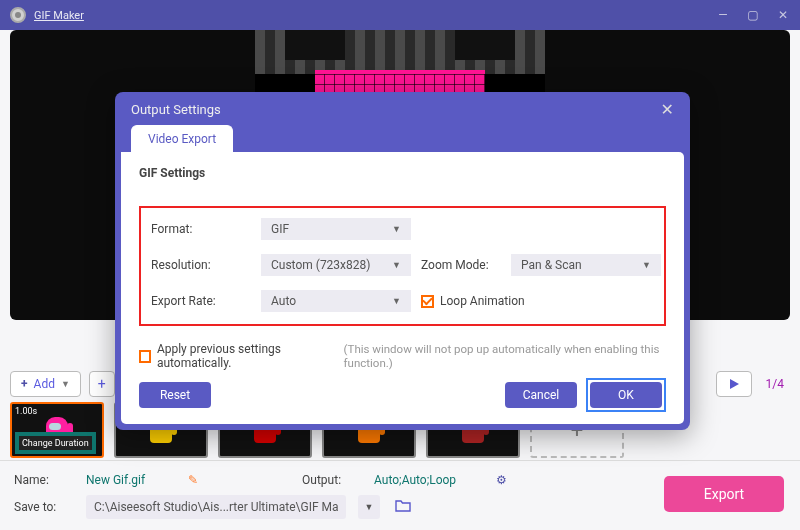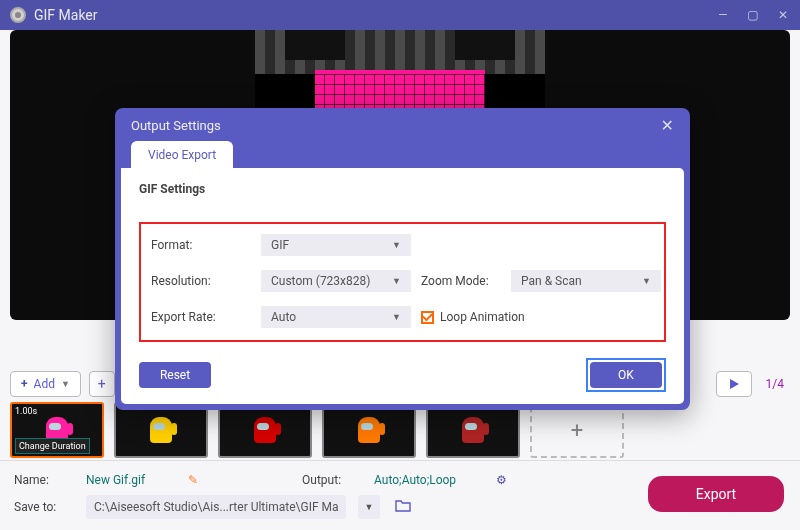--- a/index.html
+++ b/index.html
@@ -2,21 +2,21 @@
 <html><head>
 <meta charset="utf-8">
 <style>
 * { box-sizing: border-box; margin: 0; padding: 0; font-family: -apple-system, "Segoe UI", Roboto, Arial, sans-serif; }
 body { background: #fff; width: 800px; height: 530px; overflow: hidden; position: relative; }
 
 
 .titlebar { height: 30px; background: #4f50a8; display: flex; align-items: center; padding: 0 10px; color: #e8e8f3; }
 .titlebar .logo-icon { width: 16px; height: 16px; border: 2px solid #aaa; border-radius: 50%; display: flex; align-items: center; justify-content: center; margin-right: 8px; background: #d0d0d0; }
 .titlebar .logo-icon::after { content: ""; width: 6px; height: 6px; border-radius: 50%; background: #888; }
-.titlebar .title { font-size: 14px; flex: 1; }
+.titlebar .title { font-size: 11px; flex: 1; text-decoration: underline; }
 .titlebar .win-controls { display: flex; gap: 16px; }
 .titlebar .wc { width: 14px; height: 14px; color: #c8c8e0; cursor: pointer; display:flex; align-items:center; justify-content:center; font-size:12px;}
 
 
 .main { position: absolute; top: 30px; left: 0; right: 0; bottom: 0; background: #f6f6f8; }
 .preview { position: absolute; top: 0; left: 10px; right: 10px; height: 290px; background: #0c0c0c; border-radius: 6px; overflow:hidden; }
 .preview .pixelart { position:absolute; left:50%; top:-10px; transform:translateX(-50%); width:290px; height:270px; background:
   
   linear-gradient(#000,#000),
   repeating-linear-gradient(90deg,#333 0 10px,#000 10px 20px);
@@ -29,38 +29,38 @@
 .add-btn .chev{font-size:9px;color:#777;}
 .sq-btn{ width:26px; height:26px; border:1px solid #bbb; border-radius:4px; background:#fff; color:#5b5be0; font-size:14px; display:flex;align-items:center;justify-content:center;cursor:pointer;}
 .play-btn{ margin-left:auto; width:36px; height:26px; border:1px solid #bbb; border-radius:4px; background:#fff; color:#5b5be0; display:flex;align-items:center;justify-content:center;cursor:pointer;}
 .counter{ font-size:12px; color:#a21caf; padding:0 6px; }
 
 
 .thumbs{ position:absolute; top:372px; left:10px; right:10px; height:62px; display:flex; gap:10px;}
 .thumb{ width:94px; height:56px; border:2px solid #ff6a00; border-radius:3px; background:#111; position:relative; }
 .thumb.alt{ border-color:#888; }
 .thumb .dur{ position:absolute; top:2px; left:3px; color:#fff; font-size:9px;}
-.thumb .cd-btn{ position:absolute; bottom:2px; left:3px; right:auto; background:#222; color:#fff; font-size:9px; padding:2px 3px; border:1px solid #0f766e;}
+.thumb .cd-btn{ position:absolute; bottom:2px; left:3px; right:auto; background:#222; color:#fff; font-size:9px; padding:2px 3px; border:4px solid #0f766e;}
 .thumb .sprite{position:absolute; left:50%; top:50%; transform:translate(-50%,-50%); width:28px;height:28px;}
 .add-slot{ width:94px; height:56px; border:2px dashed #bbb; border-radius:3px; display:flex; align-items:center; justify-content:center; color:#888; font-size:22px; }
 
 
 .bottom{ position:absolute; bottom:0; left:0; right:0; height:70px; border-top:1px solid #ddd; display:flex; flex-direction:column; justify-content:center; gap:8px; padding:6px 14px; font-size:12px; color:#444;}
 .bottom .row{display:flex; align-items:center; gap:12px;}
 .bottom .lbl{width:60px;}
 .bottom input.txt{ border:none; background:transparent; font-size:12px; color:#0f766e; }
 .bottom .edit-icon{color:#ff7a2a;cursor:pointer;}
 .bottom .gear-icon{color:#4f50a8;cursor:pointer;}
 .saveto-field{background:#eceaf2;border:none;border-radius:3px;padding:4px 8px;font-size:12px;color:#555;width:260px;height:24px;}
 .drop-btn{width:22px;height:24px;background:#eceaf2;border:none;border-radius:3px;font-size:9px;color:#555;cursor:pointer;}
 .folder-btn{width:22px;height:22px;color:#4f50a8;background:none;border:none;cursor:pointer;font-size:14px;}
-.export-btn{ margin-left:auto; width:136px; height:36px; background:#be185d; color:#fff; border:none; border-radius:14px; font-size:14px; cursor:pointer; position:absolute; right:16px; bottom:18px;}
-
-
-.modal{ position:absolute; left:115px; top:108px; width:575px; border-radius:8px; background:#5a5ac3; box-shadow:0 6px 28px rgba(0,0,0,.35);}
+.export-btn{ margin-left:auto; width:120px; height:36px; background:#ec4899; color:#fff; border:none; border-radius:5px; font-size:14px; cursor:pointer; position:absolute; right:16px; bottom:18px;}
+
+
+.modal{ position:absolute; left:115px; top:92px; width:575px; border-radius:8px; background:#5a5ac3; box-shadow:0 6px 28px rgba(0,0,0,.35);}
 .modal-header{display:flex;align-items:center;justify-content:space-between;padding:8px 16px 6px;color:#eee;font-size:13px;}
 .modal-header .close{cursor:pointer;color:#ddd;font-size:16px;}
 .tabbar{display:flex;align-items:flex-end;padding:0 16px;}
 .tab{ background:#fff; color:#5a5ac3; font-size:12px; padding:6px 16px; border-radius:6px 6px 0 0; border:1px solid #fff; border-bottom:none;}
 .modal-body{ background:#fff; margin:0 6px 6px 6px; border-radius:0 5px 5px 5px; padding:14px 18px 12px 18px; font-size:12px; color:#444;}
 .gif-heading{font-weight:bold; margin-bottom:26px;}
 .form-grid{display:grid; grid-template-columns:110px 160px 90px 150px; row-gap:14px; align-items:center; border:2px solid #e22; padding:10px 10px 12px; margin-bottom:16px;}
 .form-grid .label{}
 .dropdown{ width:150px; height:22px; background:#ecebf2; border:none; display:flex; align-items:center; justify-content:space-between; padding:0 10px; font-size:12px; color:#555; cursor:pointer;}
 .dropdown .chev{ font-size:9px; color:#666; }
@@ -208,22 +208,28 @@
       <div class="dropdown">
         <span>Auto</span>
         <span class="chev">▼</span>
       </div>
       <div class="check" style="grid-column:3 / span 2">
         <span class="box on"></span>
         <span>Loop Animation</span>
       </div>
     </div>
 
+    <div class="check">
+      <span class="box off"></span>
+      <span>Apply previous settings automatically.</span>
+      <span class="auto-note">(This window will not pop up automatically when enabling this function.)</span>
+    </div>
 
     <div class="modal-footer">
       <button class="btn reset">Reset</button>
       <span class="spacer"></span>
+      <button class="btn cancel">Cancel</button>
       <span class="ok-highlight">
         <button class="btn ok">OK</button>
       </span>
     </div>
   </div>
 </div>
 
 </body></html>

